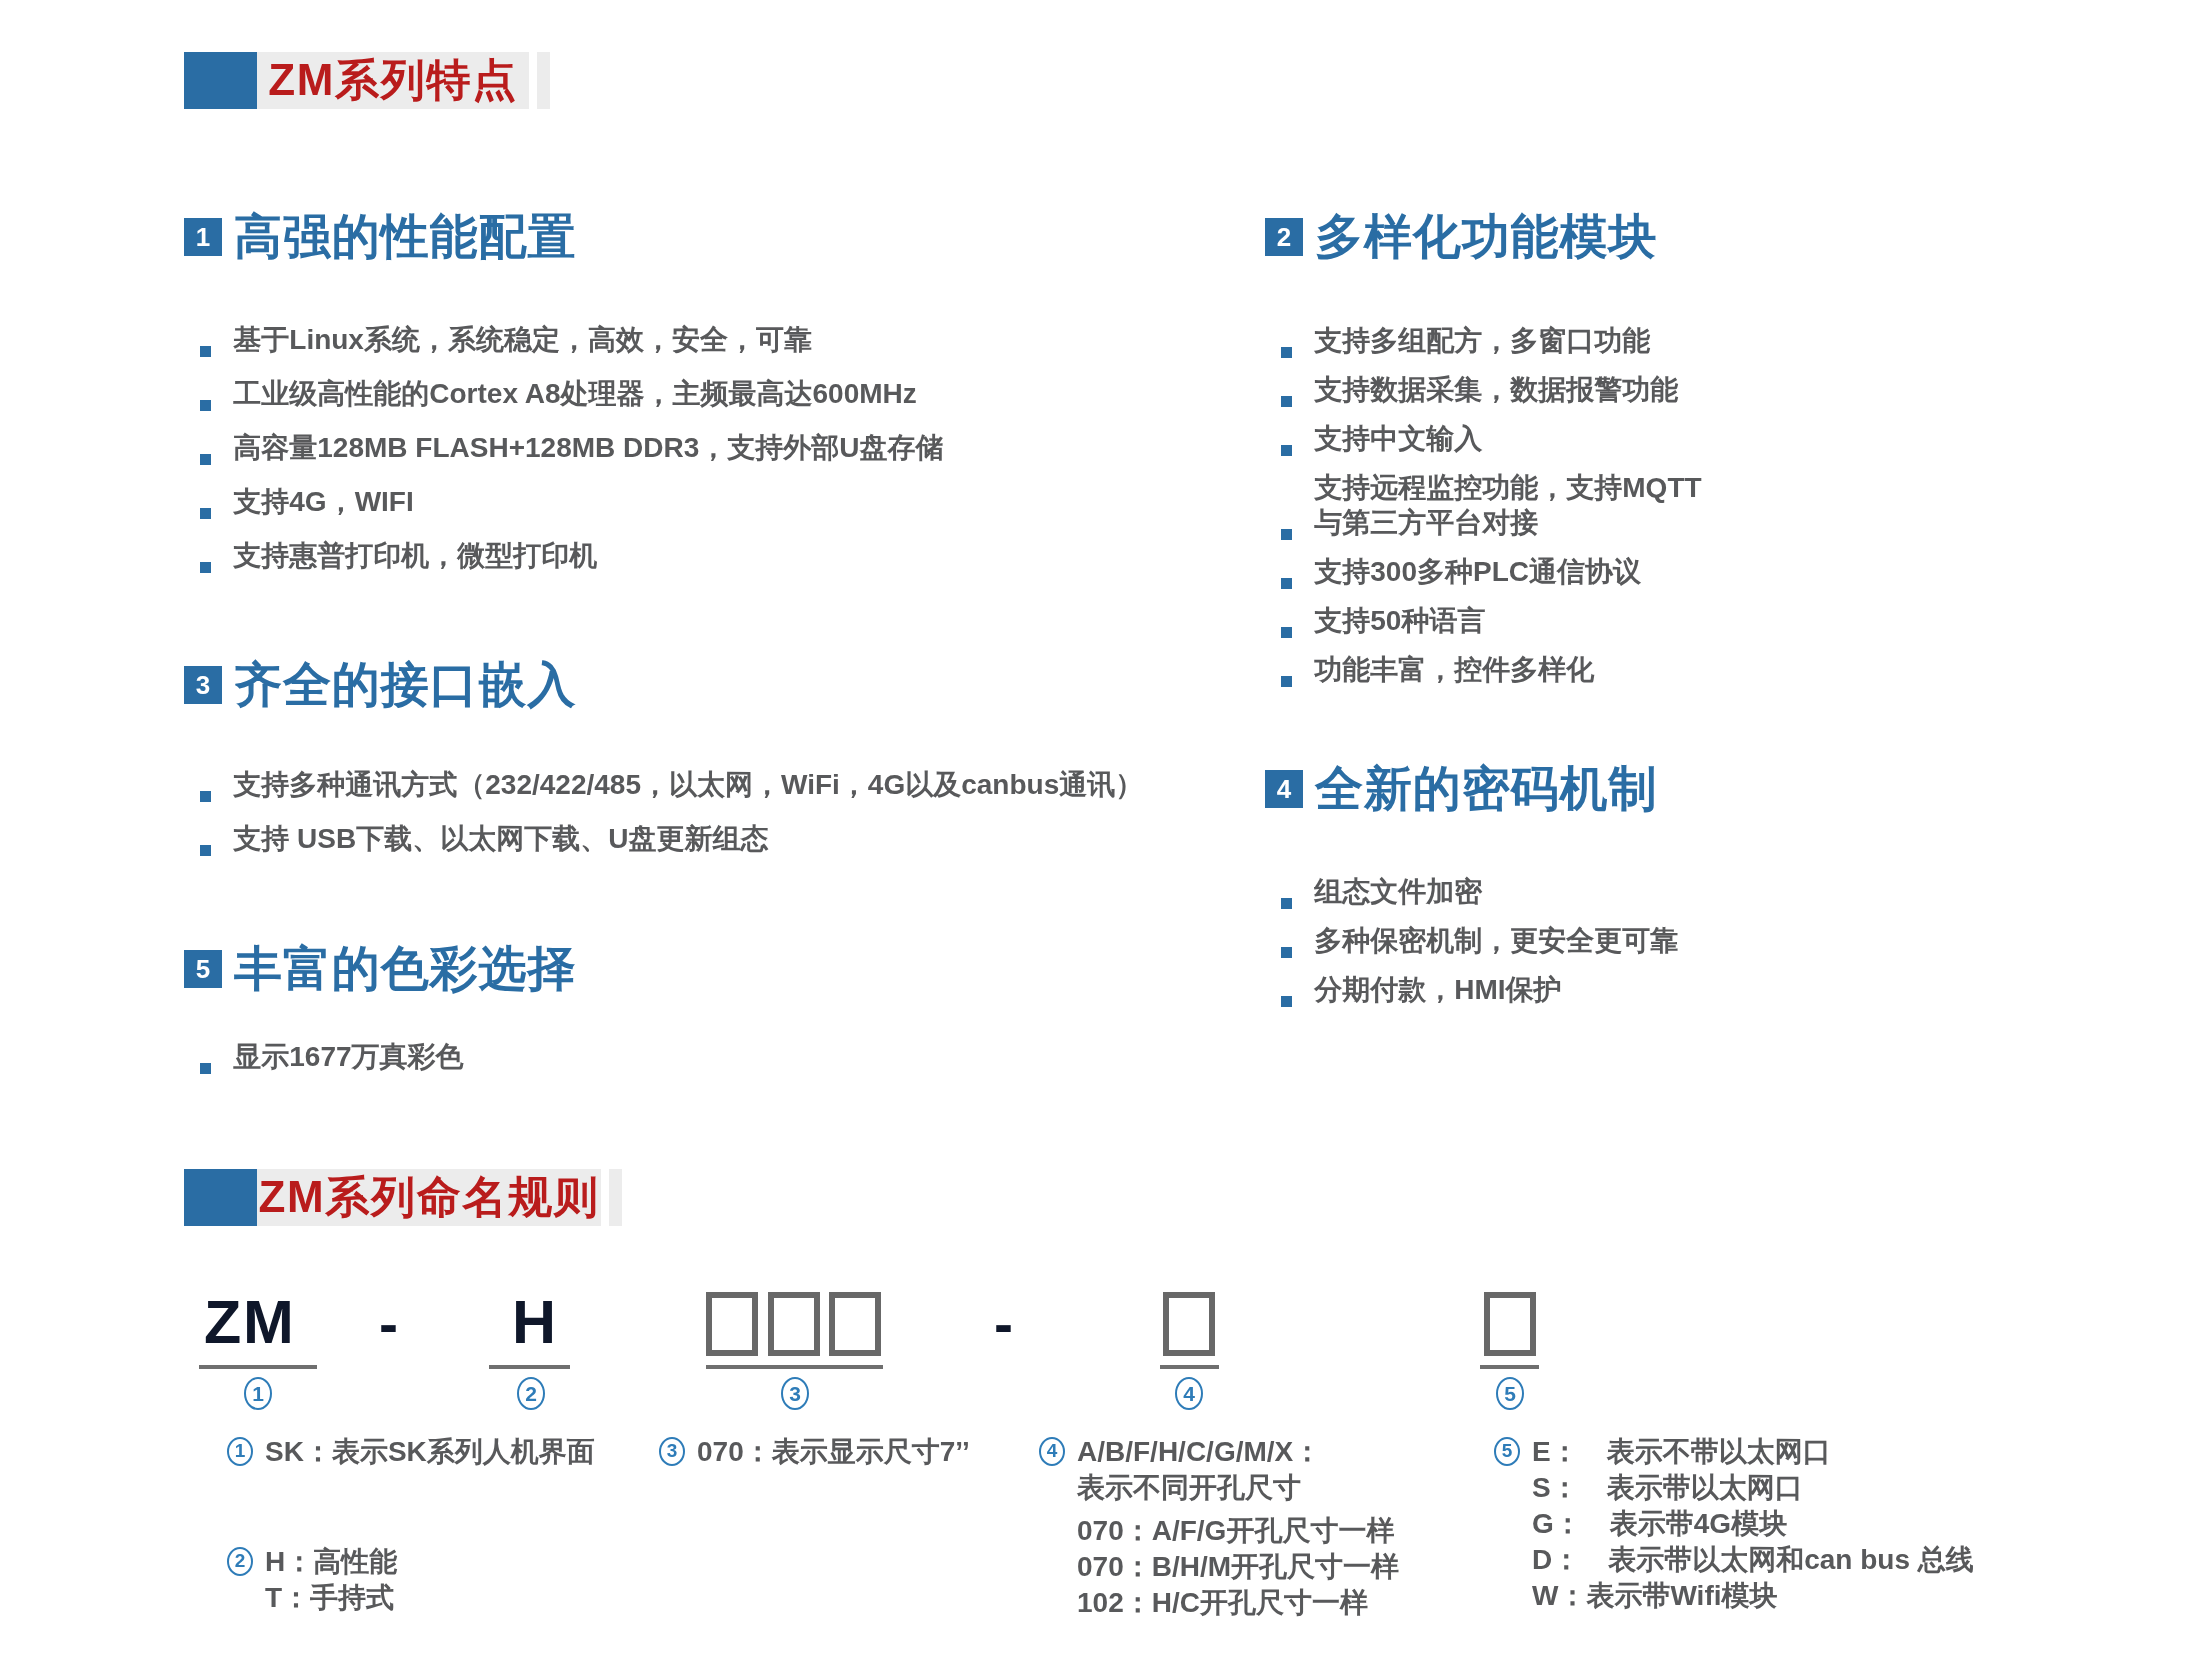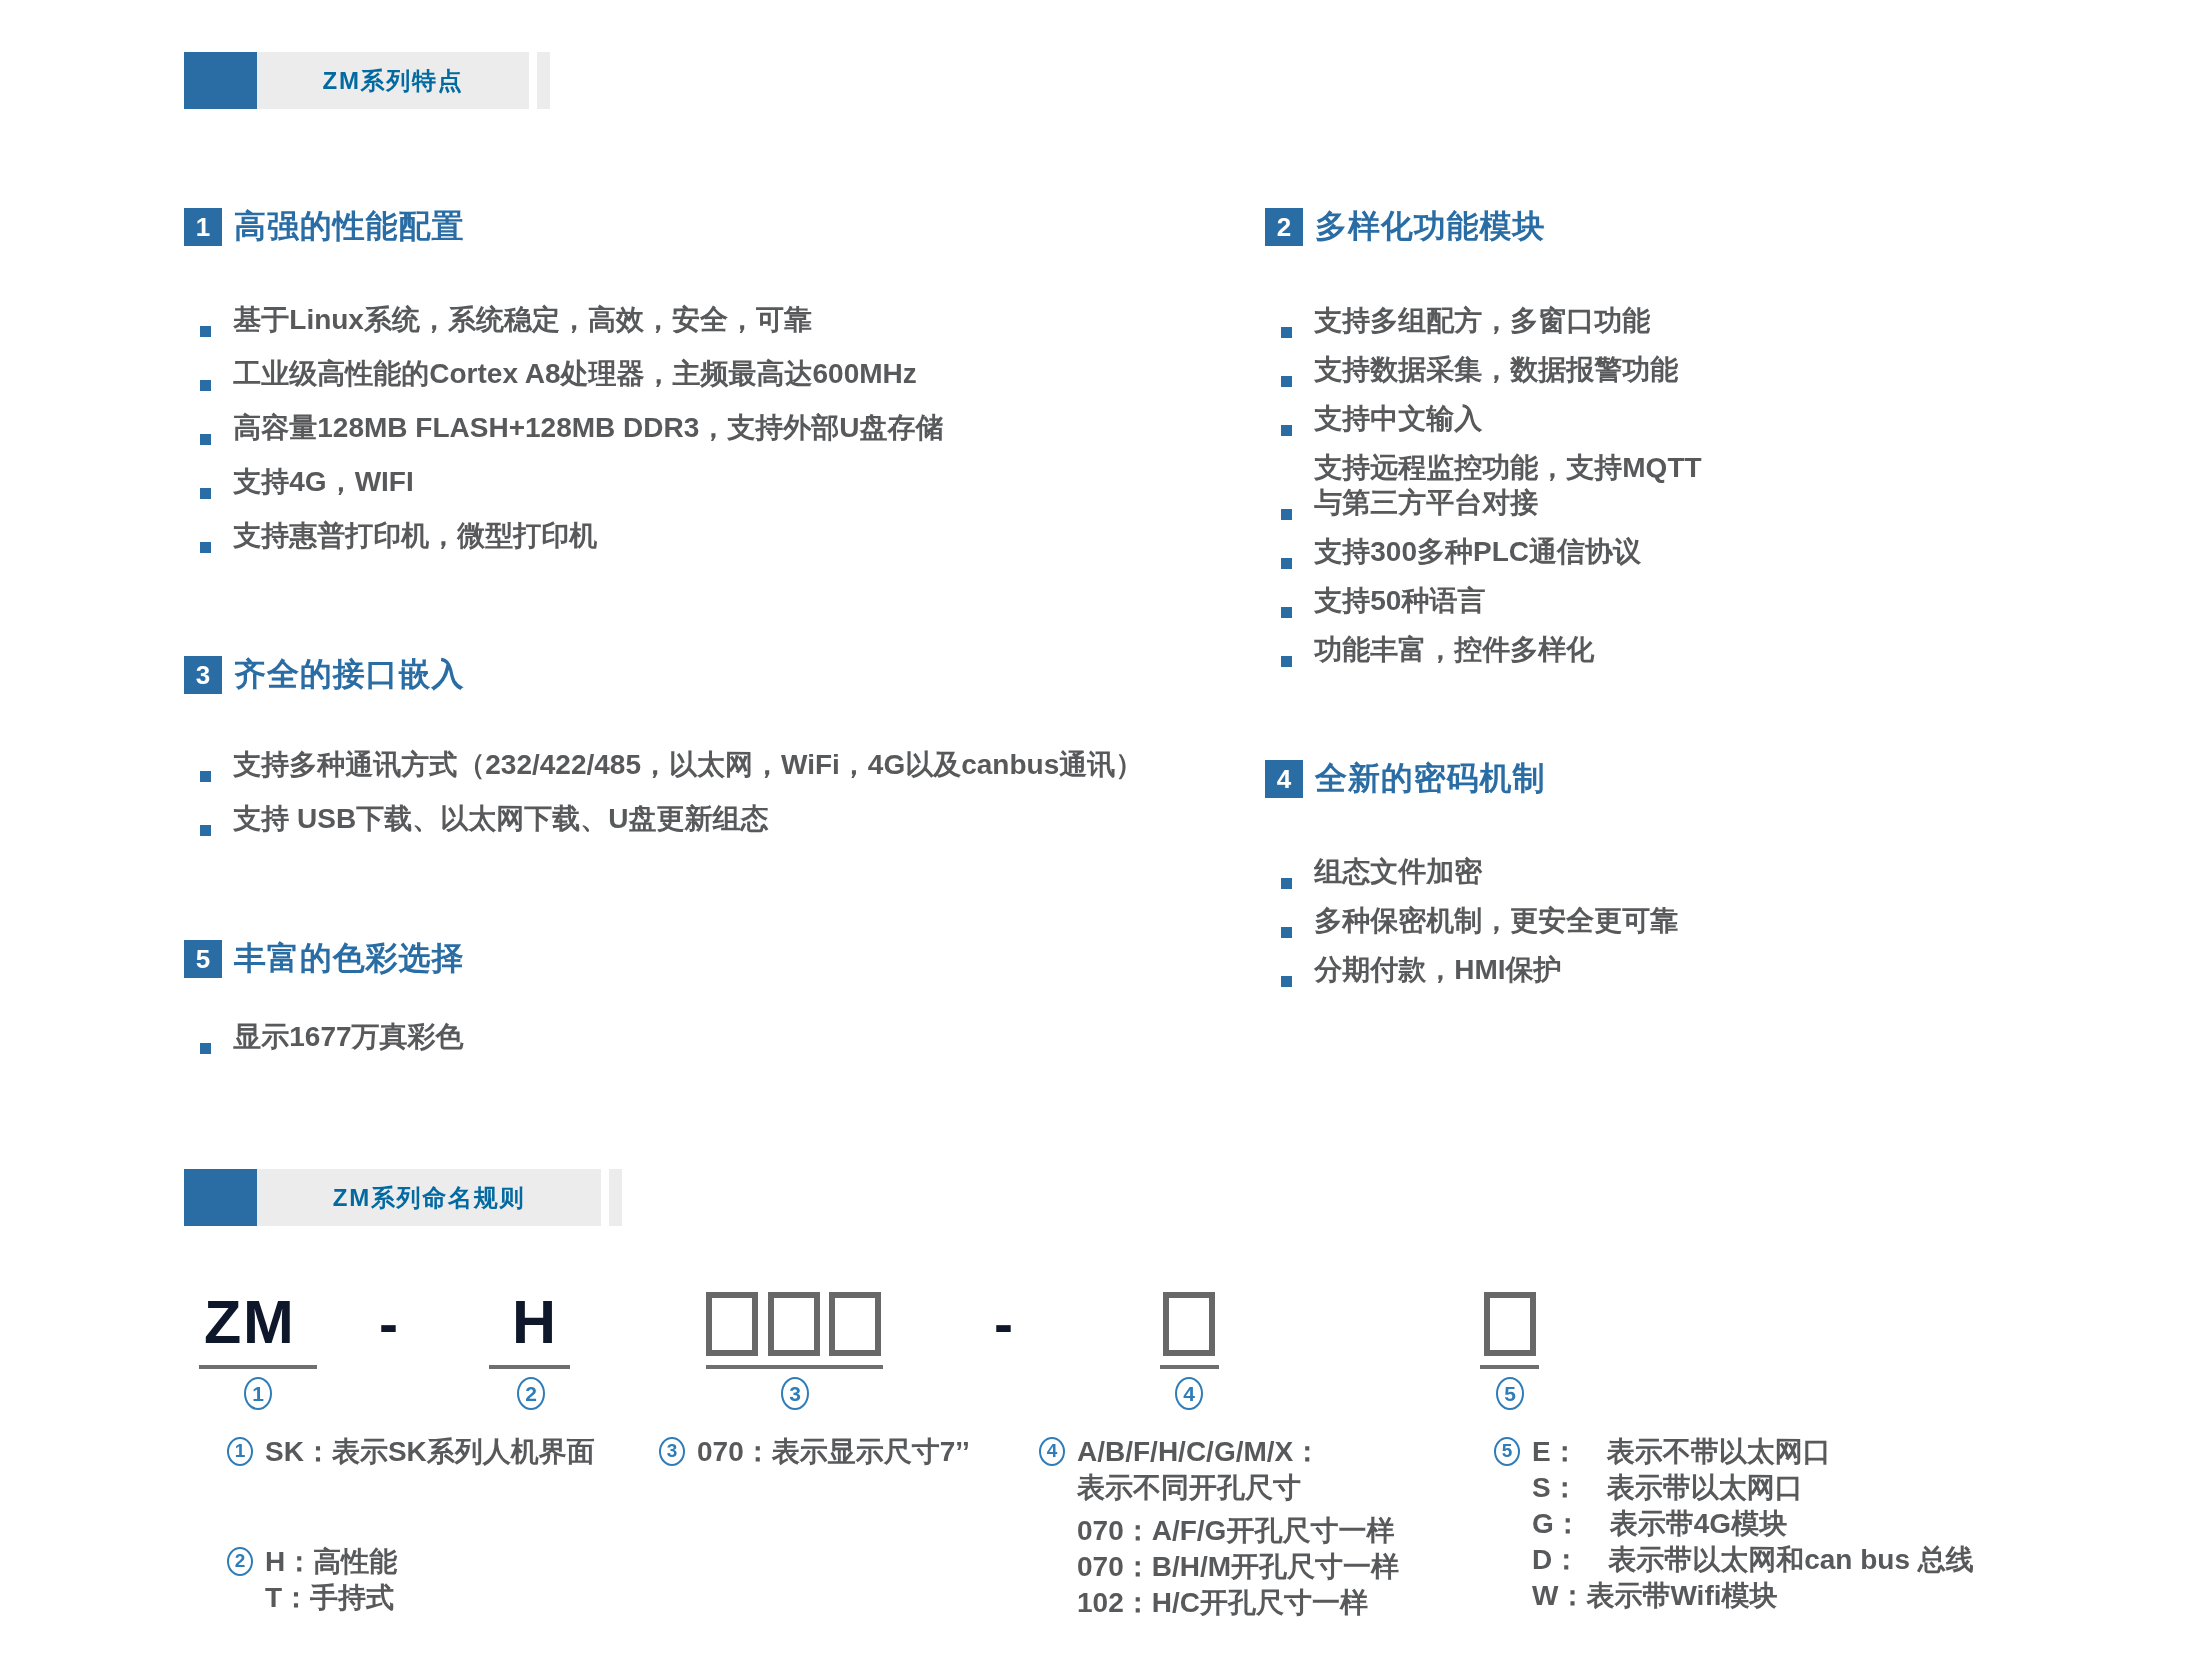--- a/index.html
+++ b/index.html
@@ -9,28 +9,28 @@
     height:1656px;
     background:#ffffff;
     font-family:"Liberation Sans","DejaVu Sans",sans-serif;
     overflow:hidden;
   }
   
   .sec-header{position:absolute;height:57px;}
   .hdr-square{position:absolute;left:0;top:0;width:73px;height:57px;background:#2a6da4;}
   .hdr-box{position:absolute;left:73px;top:0;height:57px;background:#ececec;
            display:flex;align-items:center;justify-content:center;}
-  .hdr-box span{color:#0369a1;font-size:24px;font-weight:700;letter-spacing:1.7px;}
+  .hdr-box span{color:#b91c1c;font-size:44px;font-weight:700;letter-spacing:1.7px;}
   .hdr-strip{position:absolute;top:0;width:13px;height:57px;background:#ececec;}
   
   .feat{position:absolute;}
   .feat-head{display:flex;align-items:center;gap:12px;}
   .badge{width:38px;height:38px;background:#2a6da4;color:#ffffff;font-size:26px;font-weight:700;
          display:flex;align-items:center;justify-content:center;flex:0 0 38px;}
-  .feat-title{margin:0;color:#2a6da4;font-size:32px;font-weight:700;letter-spacing:0.9px;}
+  .feat-title{margin:0;color:#2a6da4;font-size:48px;font-weight:700;letter-spacing:0.9px;}
   .bullets{list-style:none;margin:0;padding:0;}
   .bullet{display:flex;align-items:flex-end;margin-bottom:19px;}
   .tight .bullet{margin-bottom:14px;}
   .sq{width:11.2px;height:11.2px;background:#2a6da4;margin:12px 22.5px 0 15.6px;flex:0 0 11.2px;}
   .bt{color:#58595b;font-size:28px;font-weight:700;line-height:35px;white-space:pre-line;}
   
   .code{position:absolute;color:#0f172a;font-weight:700;}
   .code.big{font-size:61px;line-height:64px;letter-spacing:1.7px;}
   .code.dash{font-size:57px;line-height:61px;}
   .nbox{position:absolute;width:52px;height:64px;border:6px solid #686868;background:#ffffff;box-sizing:border-box;}

